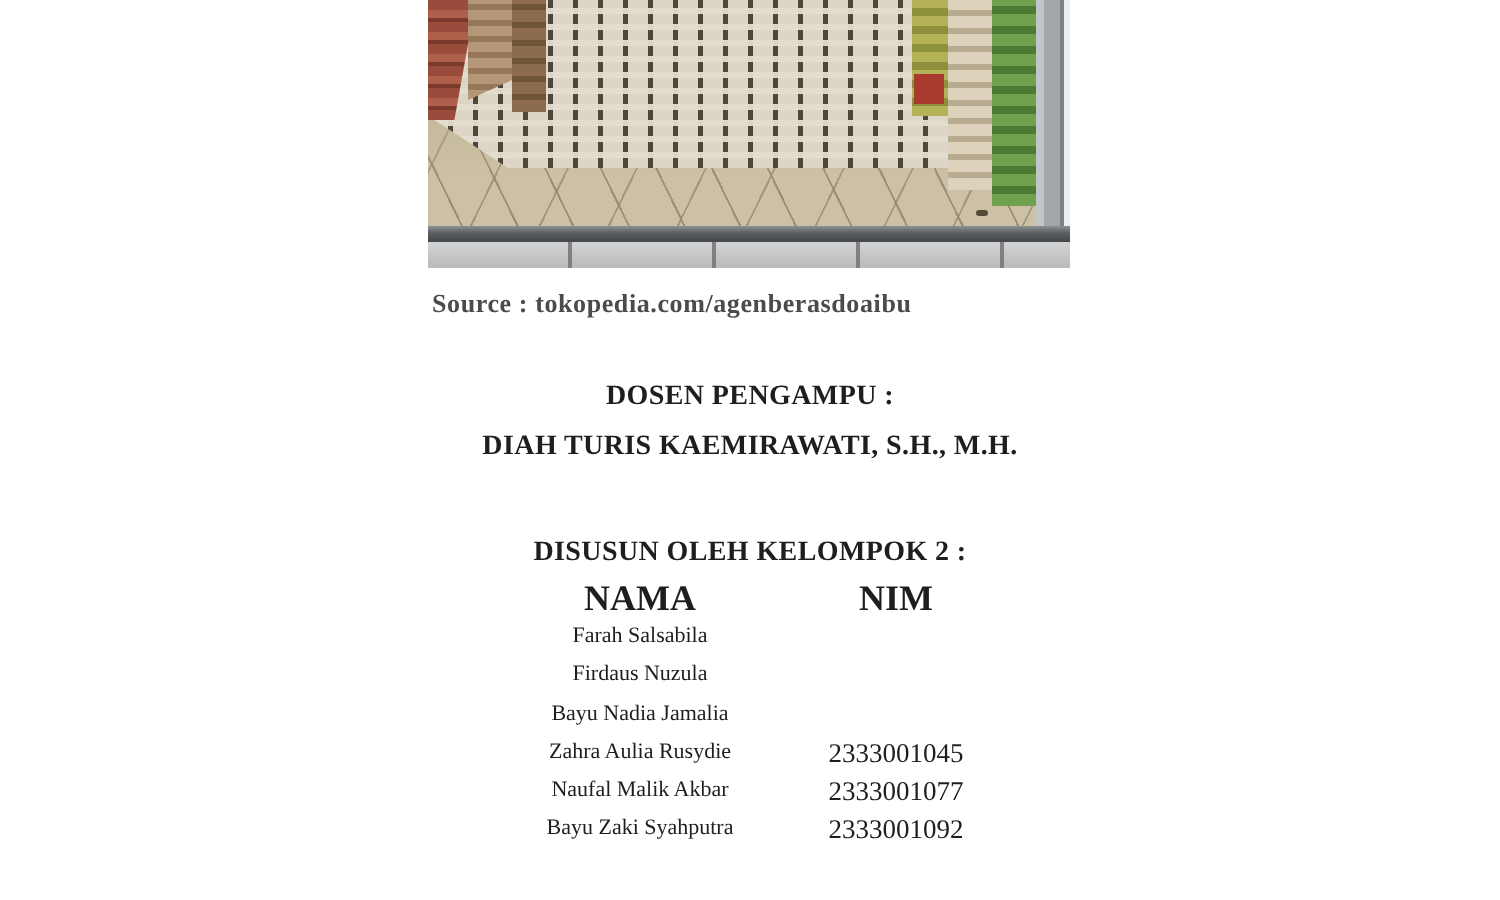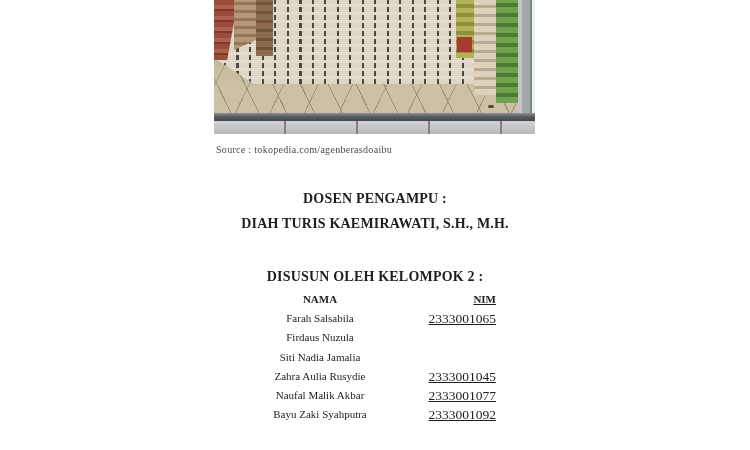--- a/index.html
+++ b/index.html
@@ -86,39 +86,39 @@
     position: absolute; left: 0; top: 121px; width: 100%; height: 13px;
     background-color: #c5c6c7;
     background-image:
       repeating-linear-gradient(90deg, rgba(0,0,0,0) 0 70px, rgba(120,120,122,0.9) 70px 72px),
       linear-gradient(180deg, #d2d3d4, #b9babb);
   }
 
   
   .caption {
     position: absolute; left: 216px; top: 144px;
-    font-size: 10px; letter-spacing: 0.3px; color: #4b4b4b;
+    font-size: 13px; letter-spacing: 0.3px; color: #4b4b4b; font-weight: bold;
   }
   .center-line {
     position: absolute; left: 0; width: 750px;
     text-align: center; font-weight: bold; font-size: 14px;
     letter-spacing: 0.2px;
   }
   .lecturer-heading { top: 191px; }
   .lecturer-name    { top: 216px; }
   .group-heading    { top: 269px; }
 
   .roster {
     position: absolute; left: 240px; top: 290px; width: 256px;
   }
   .trow { display: flex; line-height: 19.3px; }
   .trow.thead { line-height: 19px; font-weight: bold; font-size: 14px; }
   .cell-nama { width: 160px; text-align: center; font-size: 11px; }
-  .cell-nim  { width: 96px;  text-align: right; font-size: 13.5px; text-decoration: underline; }
-  .trow.thead .cell-nama, .trow.thead .cell-nim { font-size: 11px; }
+  .cell-nim  { width: 96px;  text-align: center; font-size: 13.5px; }
+  .trow.thead .cell-nama, .trow.thead .cell-nim { font-size: 18px; }
 </style>
 </head>
 <body>
 
 <div class="page">
 
   <div class="photo">
     <div class="back-wall"></div>
     <div class="floor"></div>
     <div class="left-red"></div>
@@ -142,27 +142,26 @@
 
   <div class="center-line group-heading">DISUSUN OLEH KELOMPOK 2 :</div>
 
   <div class="roster">
     <div class="trow thead">
       <div class="cell-nama">NAMA</div>
       <div class="cell-nim">NIM</div>
     </div>
     <div class="trow">
       <div class="cell-nama">Farah Salsabila</div>
-      <div class="cell-nim">2333001065</div>
     </div>
     <div class="trow">
       <div class="cell-nama">Firdaus Nuzula</div>
     </div>
     <div class="trow">
-      <div class="cell-nama">Siti Nadia Jamalia</div>
+      <div class="cell-nama">Bayu Nadia Jamalia</div>
     </div>
     <div class="trow">
       <div class="cell-nama">Zahra Aulia Rusydie</div>
       <div class="cell-nim">2333001045</div>
     </div>
     <div class="trow">
       <div class="cell-nama">Naufal Malik Akbar</div>
       <div class="cell-nim">2333001077</div>
     </div>
     <div class="trow">

